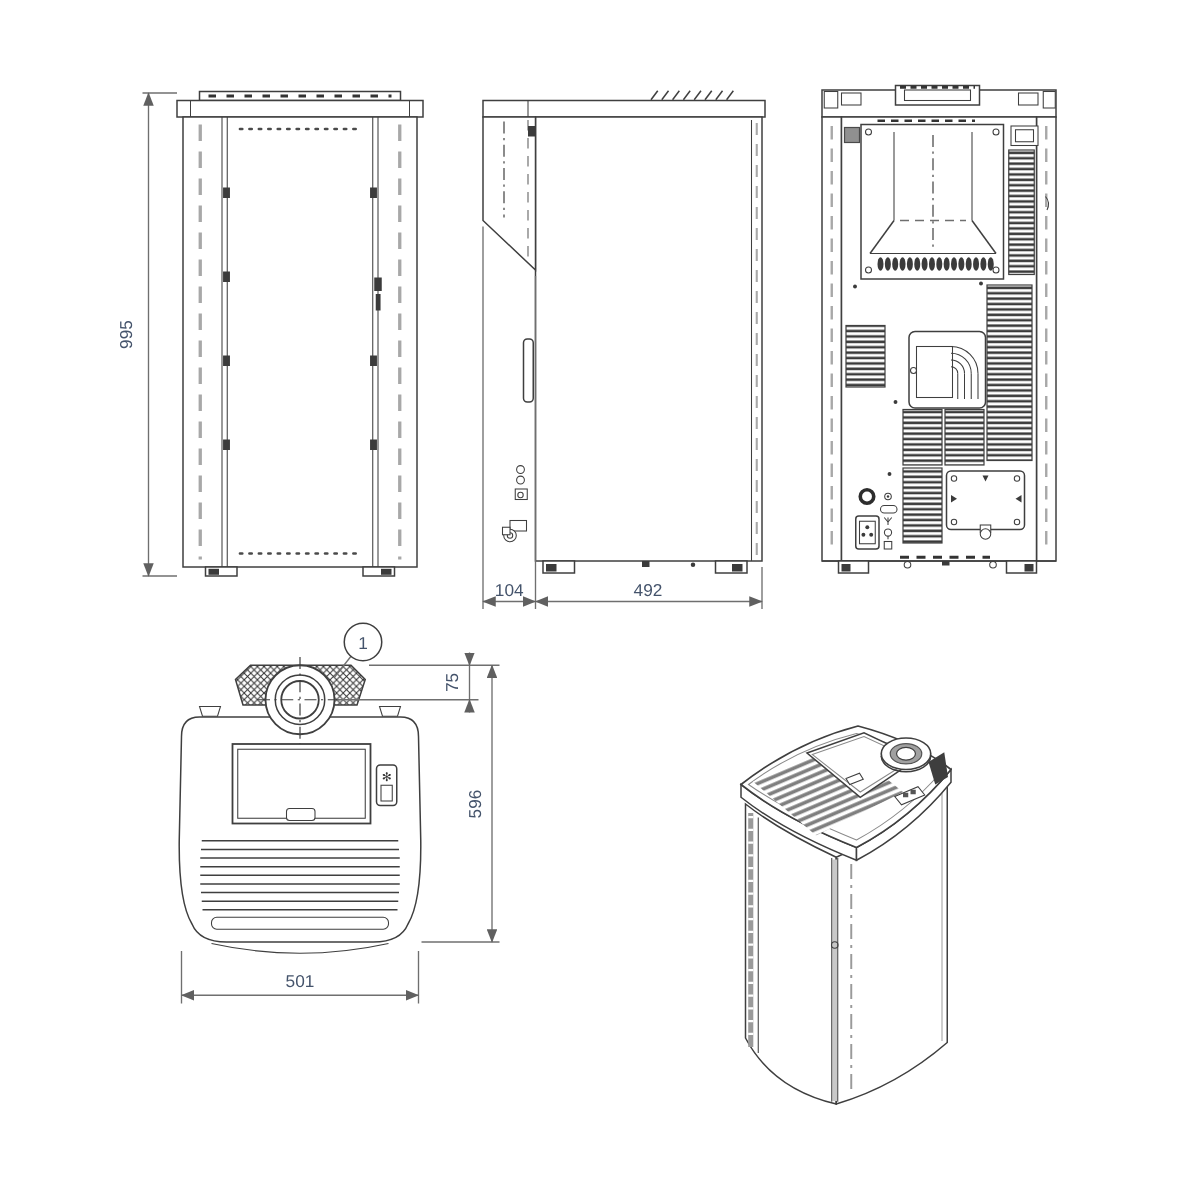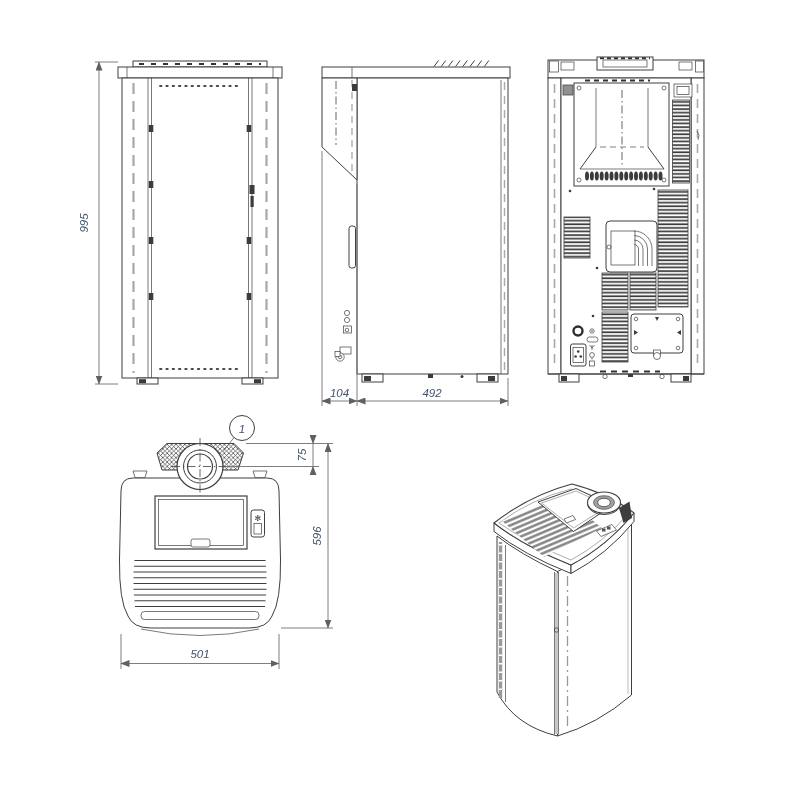--- a/index.html
+++ b/index.html
@@ -1,17 +1,17 @@
 <!DOCTYPE html>
 <html style="--background: #ffffff; --line: #3f3f3f; --dim-line: #6f6f6f; --dim-text: #44536b;"><head>
 <meta charset="utf-8">
 <style>
   html,body{margin:0;padding:0;background:#fff;}
   .canvas{position:relative;width:800px;height:800px;background:var(--background,#ffffff);
-          font-family:"Liberation Sans",sans-serif;overflow:hidden;font-style:italic;}
+          font-family:"Liberation Sans",sans-serif;overflow:hidden;}
   svg{display:block;}
   .ln{stroke:var(--line,#3f3f3f);fill:none;stroke-width:1;}
   .lnw{stroke:var(--line,#3f3f3f);fill:#ffffff;stroke-width:1;}
   .thin{stroke-width:.7;}
   .dark{fill:#3b3b3b;stroke:none;}
   .grayfill{fill:#909090;stroke:#4a4a4a;stroke-width:.8;}
   .gray-dash{stroke:#a8a8a8;stroke-width:2.2;stroke-dasharray:11 7;fill:none;}
   .gray-dashdot{stroke:#9a9a9a;stroke-width:1.3;stroke-dasharray:10 4 2 4;fill:none;}
   .dashdot{stroke:var(--line,#3f3f3f);stroke-width:.8;fill:none;stroke-dasharray:8 3 1.5 3;}
   .dash{stroke:#6f6f6f;stroke-width:.9;fill:none;stroke-dasharray:6 4;}

